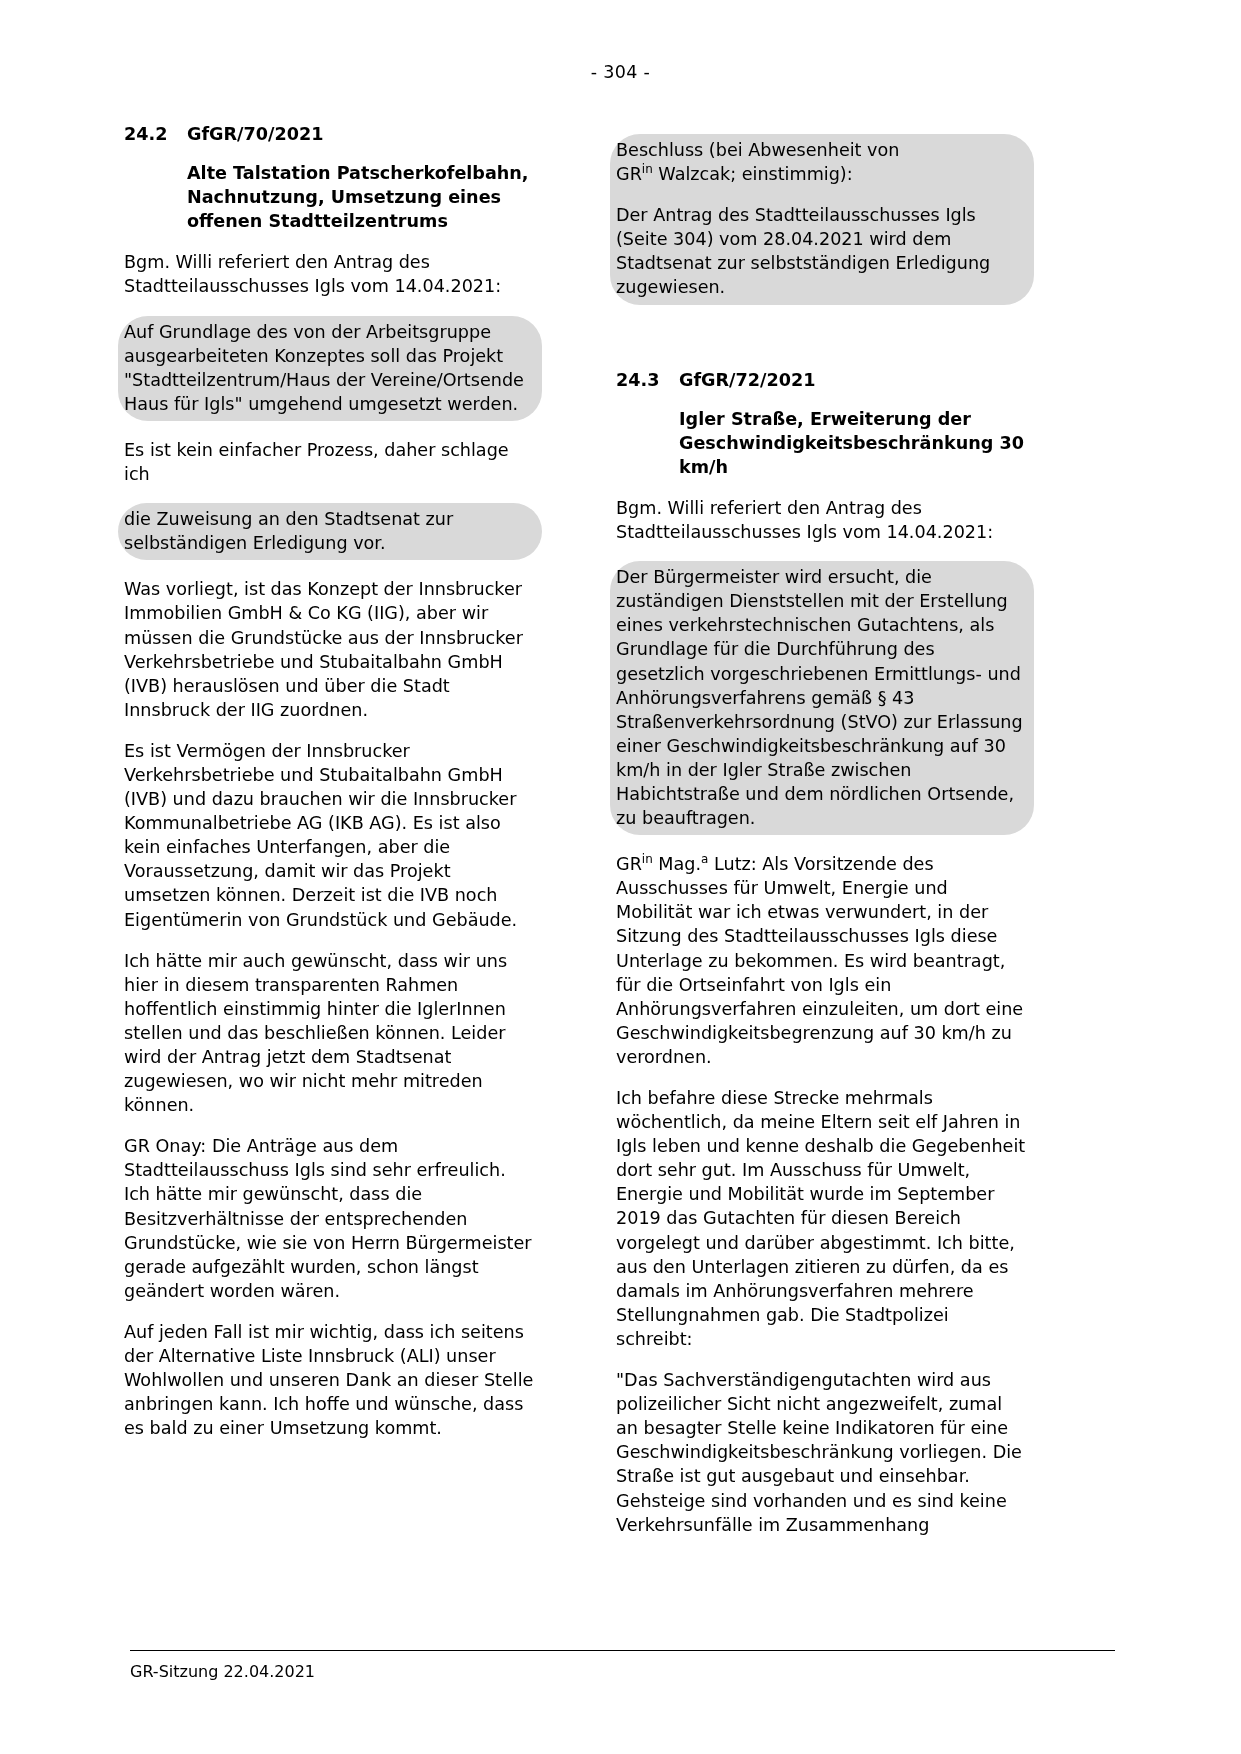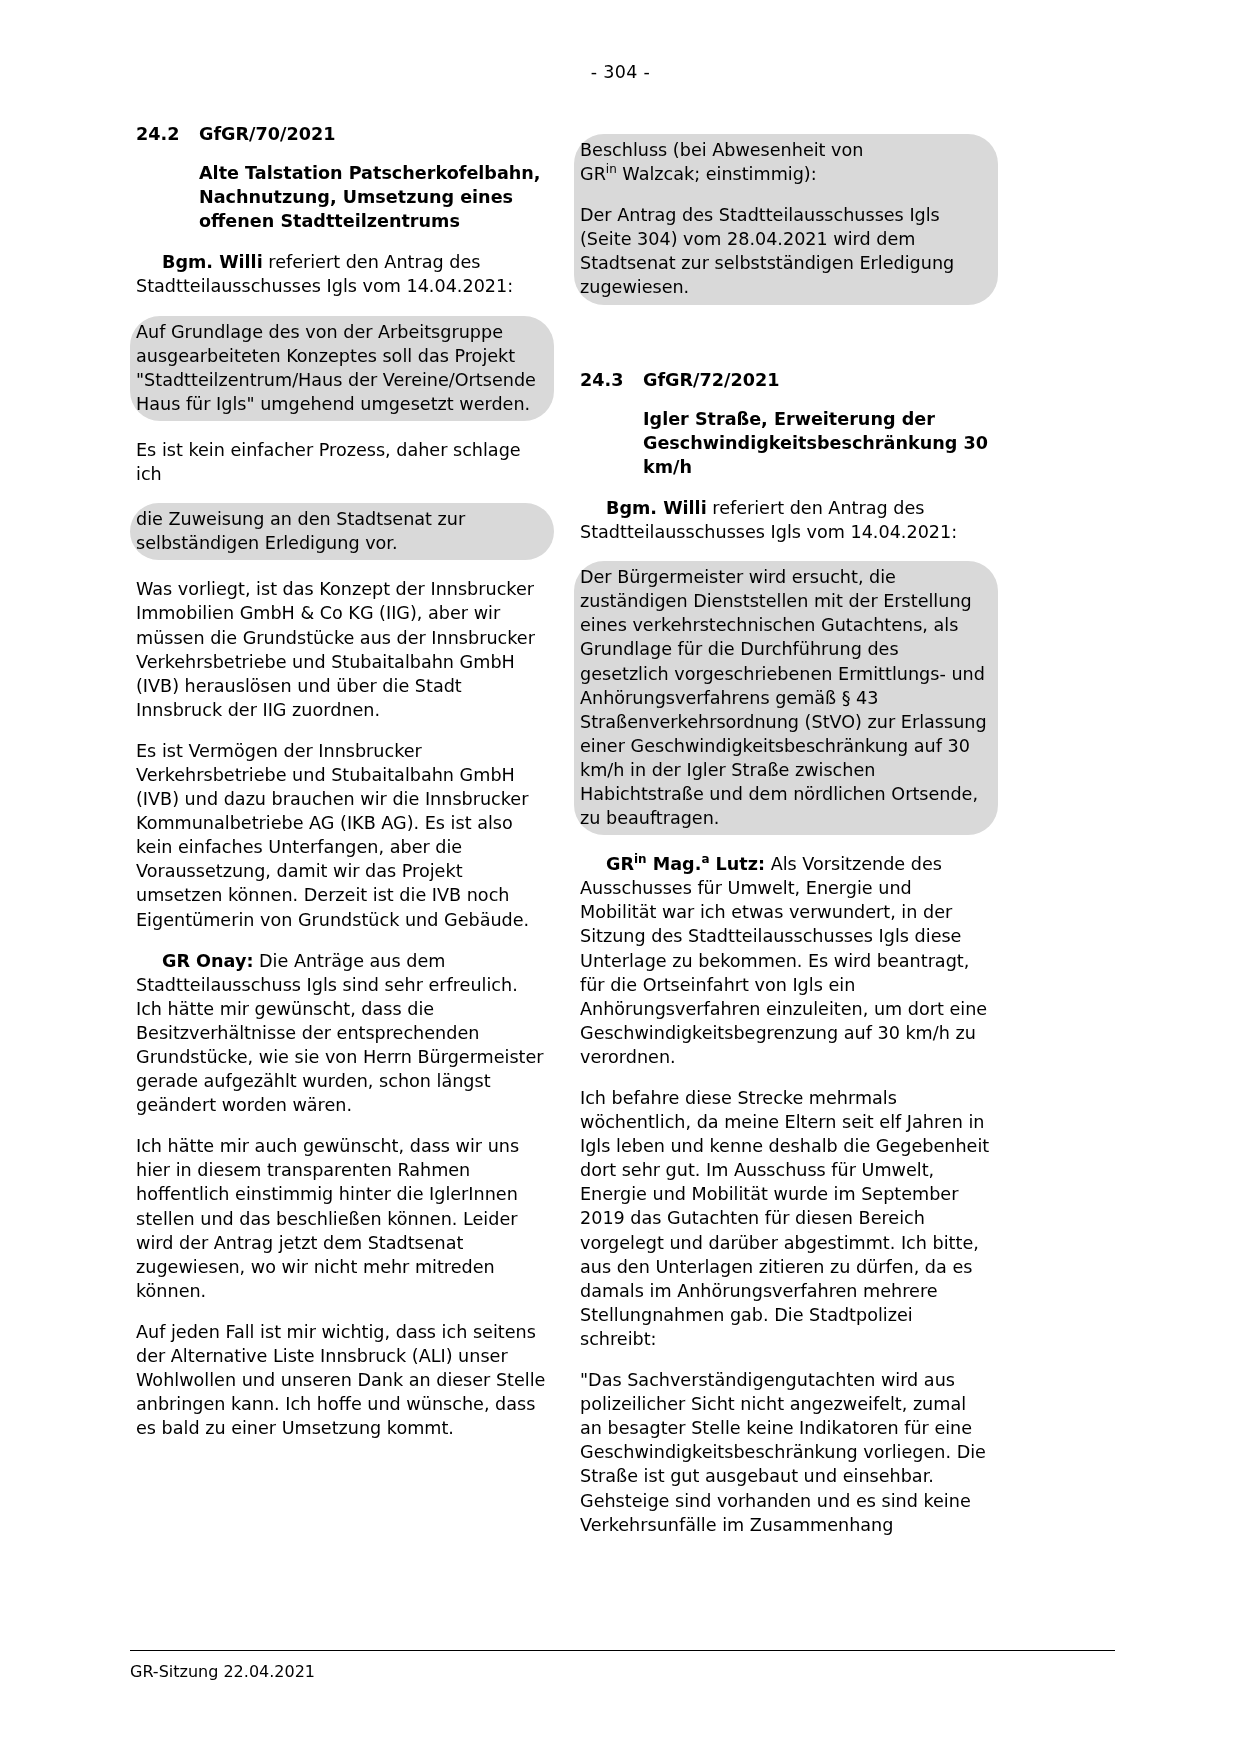--- a/index.html
+++ b/index.html
@@ -28,24 +28,24 @@
     top: 62px;
     left: 0;
     width: 1241px;
     text-align: center;
     font-size: 17.5px;
     letter-spacing: 0.3px;
   }
   .columns {
     position: absolute;
     top: 122px;
-    left: 136px;
+    left: 124px;
     width: 985px;
     display: flex;
-    gap: 32px;
+    gap: 80px;
   }
   .col {
     width: 412px;
   }
   .col-right {
     width: 412px;
   }
   p {
     margin: 0 0 17px 0;
     font-size: 17.6px;
@@ -72,21 +72,21 @@
   }
   .item-title {
     font-weight: bold;
     font-size: 17.6px;
     line-height: 1.37;
     margin: 0 0 17px 63px;
   }
   .spacer-lg {
     height: 46px;
   }
-  b, .b { font-weight: bold; margin-left: 26px; }
+  b, .b { font-weight: normal; }
   .sup {
     font-size: 0.68em;
     vertical-align: super;
     line-height: 0;
   }
   .footer-rule {
     position: absolute;
     left: 130px;
     top: 1650px;
     width: 985px;
@@ -123,23 +123,23 @@
       <p class="shaded">Auf Grundlage des von der Arbeitsgruppe ausgearbeiteten Konzeptes soll das Projekt "Stadtteilzentrum/Haus der Vereine/Ortsende Haus für Igls" umgehend umgesetzt werden.</p>
 
       <p>Es ist kein einfacher Prozess, daher schlage ich</p>
 
       <p class="shaded">die Zuweisung an den Stadtsenat zur selbständigen Erledigung vor.</p>
 
       <p>Was vorliegt, ist das Konzept der Innsbrucker Immobilien GmbH &amp; Co KG (IIG), aber wir müssen die Grundstücke aus der Innsbrucker Verkehrsbetriebe und Stubaitalbahn GmbH (IVB) herauslösen und über die Stadt Innsbruck der IIG zuordnen.</p>
 
       <p>Es ist Vermögen der Innsbrucker Verkehrsbetriebe und Stubaitalbahn GmbH (IVB) und dazu brauchen wir die Innsbrucker Kommunalbetriebe AG (IKB AG). Es ist also kein einfaches Unterfangen, aber die Voraussetzung, damit wir das Projekt umsetzen können. Derzeit ist die IVB noch Eigentümerin von Grundstück und Gebäude.</p>
 
+      <p>Ich hätte mir auch gewünscht, dass wir uns hier in diesem transparenten Rahmen hoffentlich einstimmig hinter die IglerInnen stellen und das beschließen können. Leider wird der Antrag jetzt dem Stadtsenat zugewiesen, wo wir nicht mehr mitreden können.</p>
+
       <p><b>GR Onay:</b><span> Die Anträge aus dem Stadtteilausschuss Igls sind sehr erfreulich. Ich hätte mir gewünscht, dass die Besitzverhältnisse der entsprechenden Grundstücke, wie sie von Herrn Bürgermeister gerade aufgezählt wurden, schon längst geändert worden wären.</span></p>
-
-      <p>Ich hätte mir auch gewünscht, dass wir uns hier in diesem transparenten Rahmen hoffentlich einstimmig hinter die IglerInnen stellen und das beschließen können. Leider wird der Antrag jetzt dem Stadtsenat zugewiesen, wo wir nicht mehr mitreden können.</p>
 
       <p>Auf jeden Fall ist mir wichtig, dass ich seitens der Alternative Liste Innsbruck (ALI) unser Wohlwollen und unseren Dank an dieser Stelle anbringen kann. Ich hoffe und wünsche, dass es bald zu einer Umsetzung kommt.</p>
 
     </div>
 
     <div class="col-right">
 
       <div class="shaded">
         <p style="margin:0">Beschluss (bei Abwesenheit von</p>
         <p style="margin:0 0 17px 0"><span>GR</span><span class="sup">in</span><span> Walzcak; einstimmig):</span></p>

